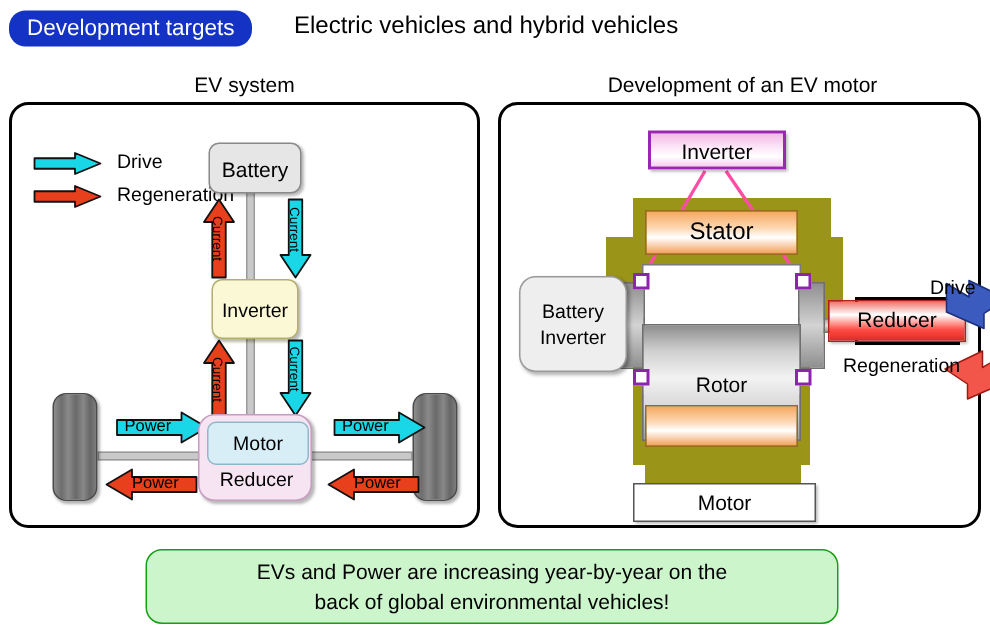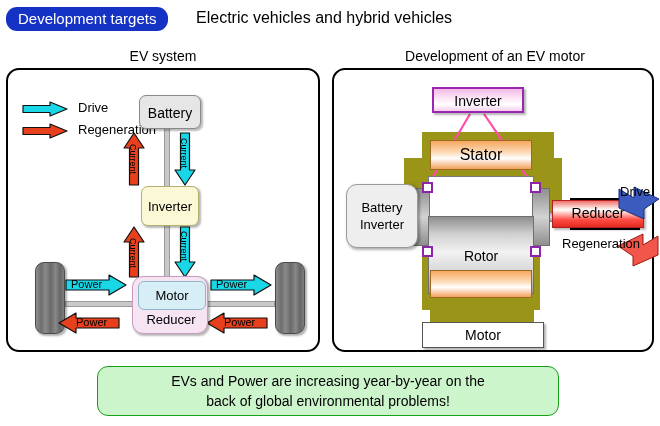--- a/index.html
+++ b/index.html
@@ -94,21 +94,21 @@
   .tire{
     position:absolute;top:192px;width:30px;height:72px;
     border-radius:9px;border:1.3px solid #4a4a4a;box-sizing:border-box;
     background:linear-gradient(to right,#8d8d8d 0%,#6e6e6e 18%,#8a8a8a 34%,#6a6a6a 52%,#888 70%,#666 86%,#7e7e7e 100%);
     box-shadow:1.5px 1.5px 2px rgba(0,0,0,.3);
   }
   #tire-left{left:27px;}
   #tire-right{left:267px;}
 
   
-  .cur-wrap{position:absolute;}
+  .cur-wrap{position:absolute;margin-left:12px;}
   .cur-text{
     position:absolute;font-size:9px;color:#000;white-space:nowrap;
     transform:rotate(90deg);transform-origin:left top;
   }
 
   
   .pw-text{
     position:absolute;font-size:11px;color:#000;white-space:nowrap;
   }
 
@@ -371,16 +371,16 @@
       </svg>
     </div>
     <div class="drv-label" style="left:228px;top:166px;">Regeneration</div>
 
     <div class="box" id="motor-box">Motor</div>
 
   </div>
 
   <div id="banner">
     <span>EVs and Power are increasing year-by-year on the</span>
-    <span>back of global environmental problems!</span>
+    <span>back of global environmental vehicles!</span>
   </div>
 
 </div>
 
 </body></html>

